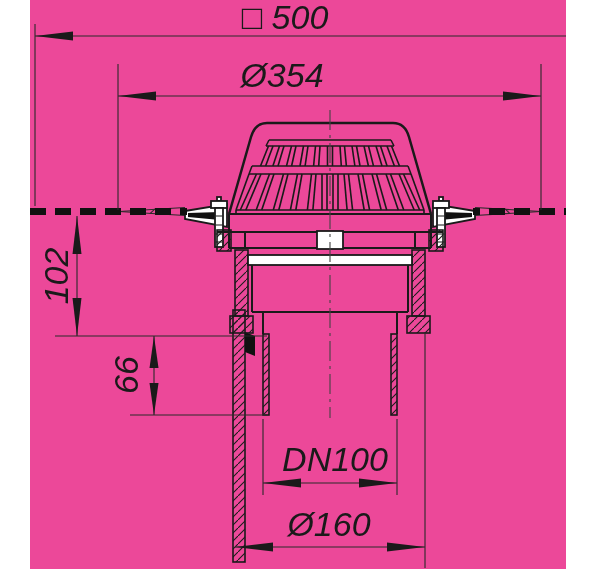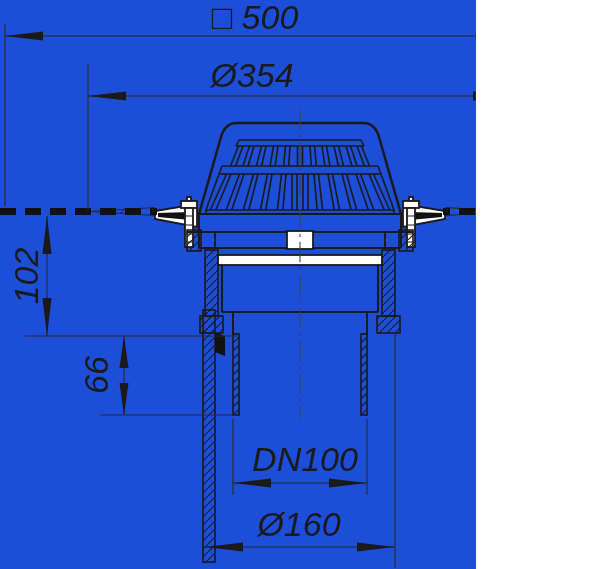--- a/index.html
+++ b/index.html
@@ -1,19 +1,20 @@
 <!DOCTYPE html>
 <html><head>
 <meta charset="utf-8">
 <style>
   html, body { margin: 0; padding: 0; background: #ffffff; }
   .stage {
-    width: 476px; height: 569px; background: #1d4ed8;
+    width: 536px; height: 569px; background: #ec4899;
     position: relative; overflow: hidden;
     font-family: "Liberation Sans", sans-serif;
+    margin-left: 30px;
   }
   svg { display: block; }
   text {
     font-family: "Liberation Sans", "DejaVu Sans", sans-serif;
     font-style: italic;
     font-size: 34px;
     fill: #1a1a1a;
   }
   .thin   { stroke: #2a2a2a; stroke-width: 1.1; fill: none; }
   .main   { stroke: #1a1a1a; stroke-width: 2;   fill: none; }

